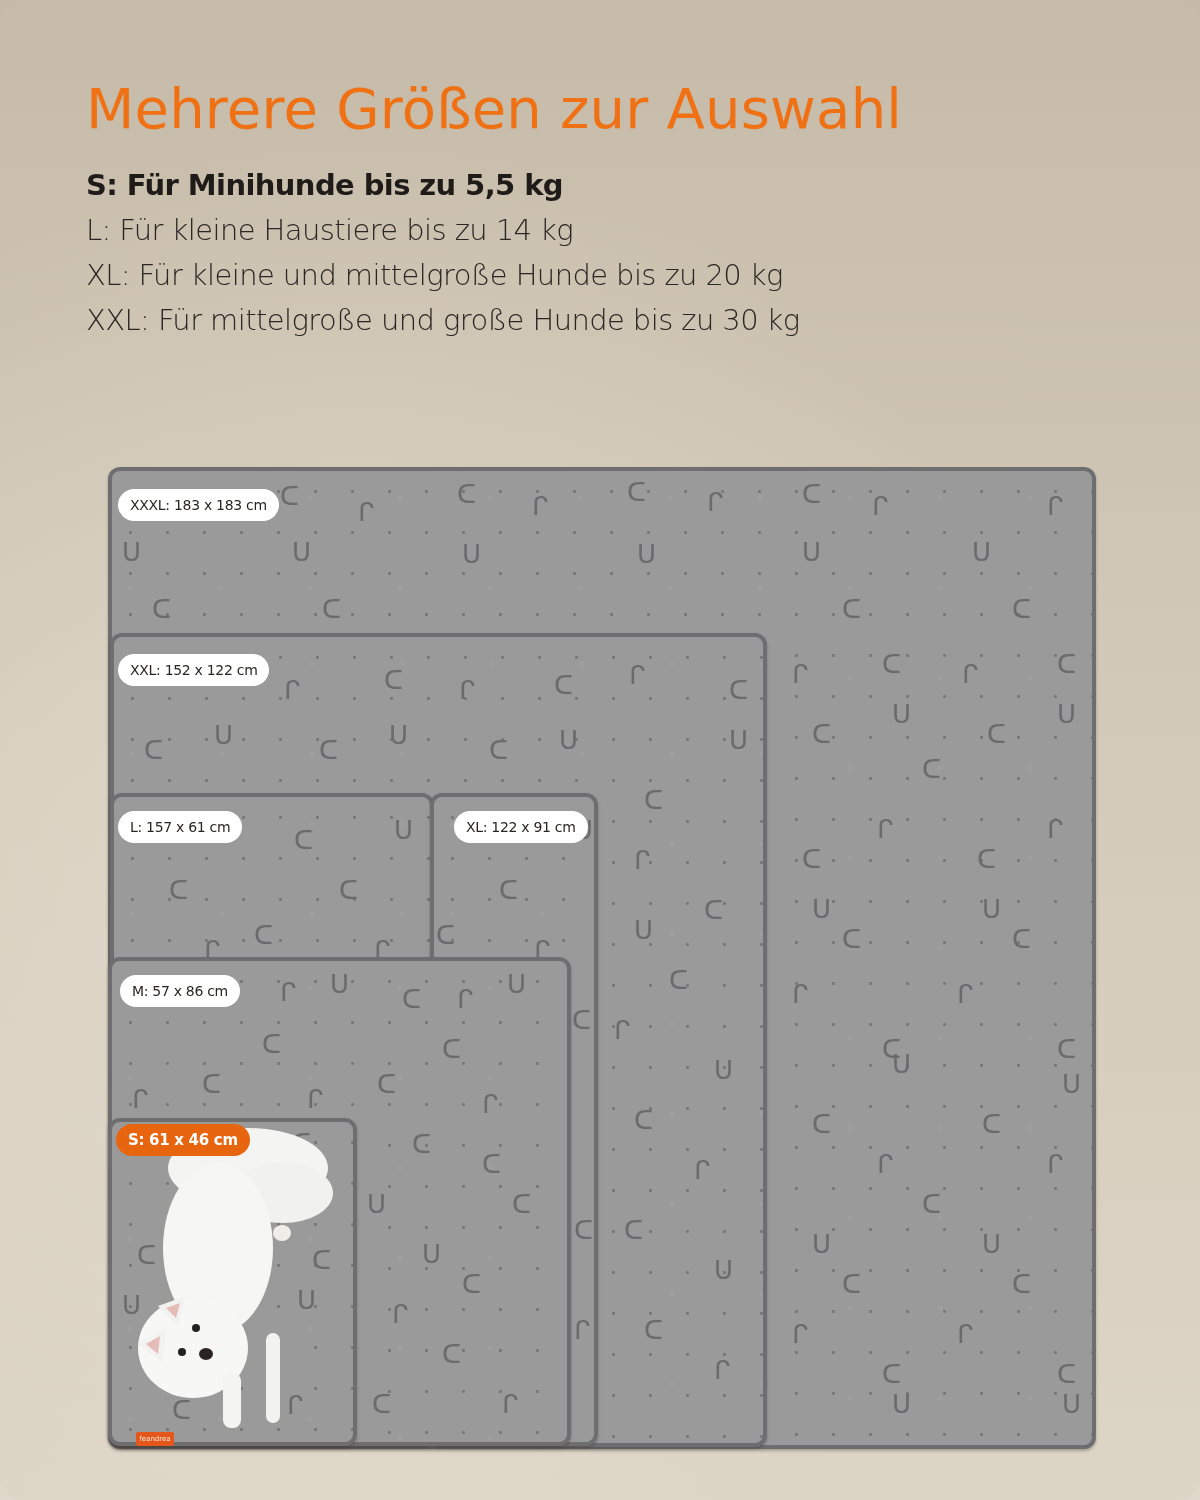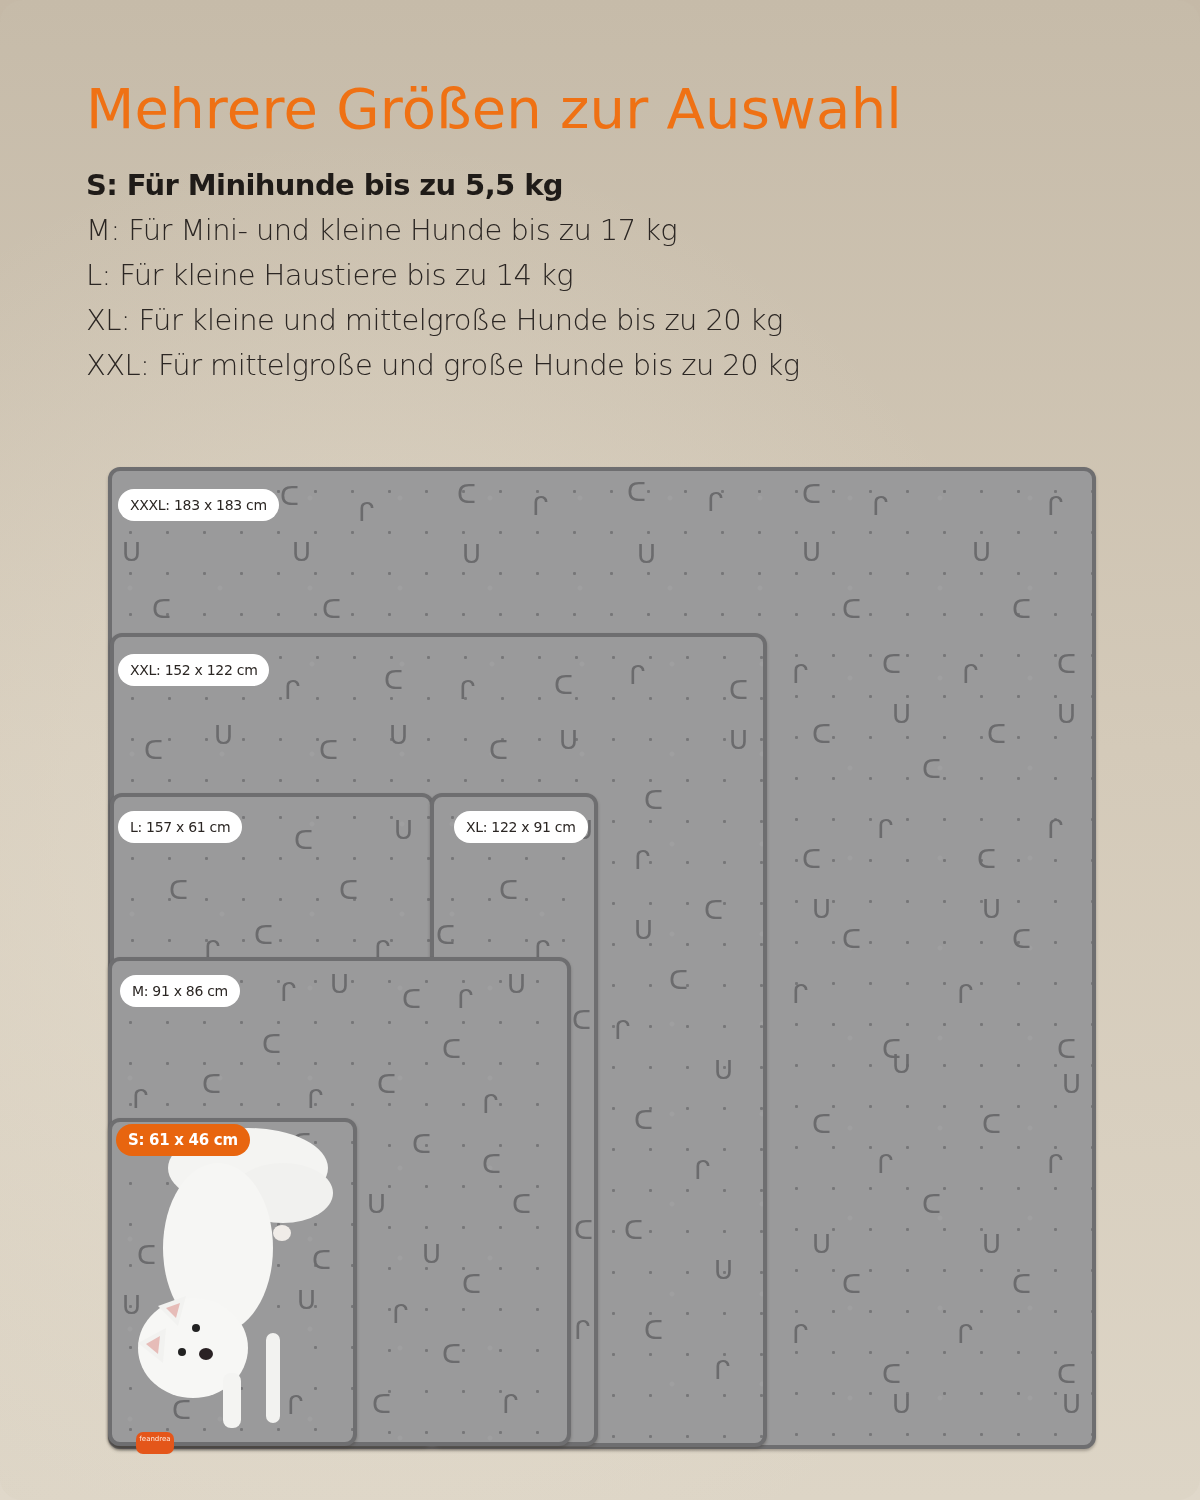--- a/index.html
+++ b/index.html
@@ -37,38 +37,37 @@
   .glyph { position:absolute; color:#6b6b6d; font-size:26px; line-height:1; font-family:"DejaVu Sans", sans-serif; }
   .label {
     position:absolute; background:#ffffff; color:#2b2623;
     font-size:14px; height:32px; line-height:32px; padding:0 12px;
     border-radius:16px; white-space:nowrap; letter-spacing:-0.3px;
     font-family:"DejaVu Sans", sans-serif;
   }
   .label.hl { background:#e8650f; color:#ffffff; font-weight:700; font-size:15px; }
   .dog { position:absolute; }
   .brand-tag {
-    position:absolute; left:136px; top:1432px; width:38px; height:22px;
+    position:absolute; left:136px; top:1432px; width:38px; height:14px;
     background:#e4561a; color:#ffe9dc; font-size:7px; line-height:14px; text-align:center;
-    border-radius:7px; font-family:"DejaVu Sans", sans-serif;
+    border-radius:2px; font-family:"DejaVu Sans", sans-serif;
   }
 </style>
 </head>
 <body>
 
 <div class="page">
 
   <div class="title">Mehrere Größen zur Auswahl</div>
 
   <ul class="sizes">
     <li class="first">S: Für Minihunde bis zu 5,5 kg</li>
-    <li>M: Für Mini- und kleine Hunde bis zu 17 kg</li>
     <li>L: Für kleine Haustiere bis zu 14 kg</li>
     <li>XL: Für kleine und mittelgroße Hunde bis zu 20 kg</li>
-    <li>XXL: Für mittelgroße und große Hunde bis zu 20 kg</li>
+    <li>XXL: Für mittelgroße und große Hunde bis zu 30 kg</li>
   </ul>
 
   <div class="mat" style="left:108px; top:467px; width:988px; height:982px;">
     <div class="pattern">
       <span class="glyph" style="left:168px;top:12px;">ᑕ</span>
       <span class="glyph" style="left:345px;top:10px;">ᑕ</span>
       <span class="glyph" style="left:515px;top:8px;">ᑕ</span>
       <span class="glyph" style="left:246px;top:28px;">ᒋ</span>
       <span class="glyph" style="left:420px;top:22px;">ᒋ</span>
       <span class="glyph" style="left:595px;top:18px;">ᒋ</span>
@@ -203,21 +202,21 @@
       <span class="glyph" style="left:370px;top:190px;">ᑕ</span>
       <span class="glyph" style="left:255px;top:230px;">ᑌ</span>
       <span class="glyph" style="left:400px;top:230px;">ᑕ</span>
       <span class="glyph" style="left:310px;top:280px;">ᑌ</span>
       <span class="glyph" style="left:350px;top:310px;">ᑕ</span>
       <span class="glyph" style="left:280px;top:340px;">ᒋ</span>
       <span class="glyph" style="left:330px;top:380px;">ᑕ</span>
       <span class="glyph" style="left:260px;top:430px;">ᑕ</span>
       <span class="glyph" style="left:390px;top:430px;">ᒋ</span>
     </div>
-    <span class="label" style="left:8px; top:14px;">M: 91 x 86 cm</span>
+    <span class="label" style="left:8px; top:14px;">M: 57 x 86 cm</span>
   </div>
 
   <div class="mat" style="left:108px; top:1118px; width:249px; height:328px;">
     <div class="pattern">
       <span class="glyph" style="left:180px;top:8px;">ᑕ</span>
       <span class="glyph" style="left:25px;top:120px;">ᑕ</span>
       <span class="glyph" style="left:10px;top:170px;">ᑌ</span>
       <span class="glyph" style="left:185px;top:165px;">ᑌ</span>
       <span class="glyph" style="left:200px;top:125px;">ᑕ</span>
       <span class="glyph" style="left:60px;top:275px;">ᑕ</span>

